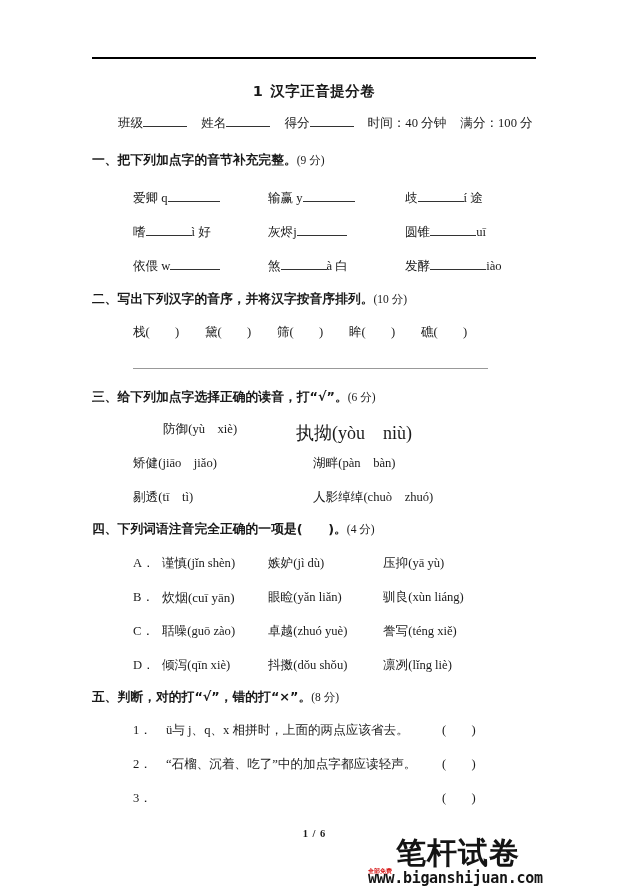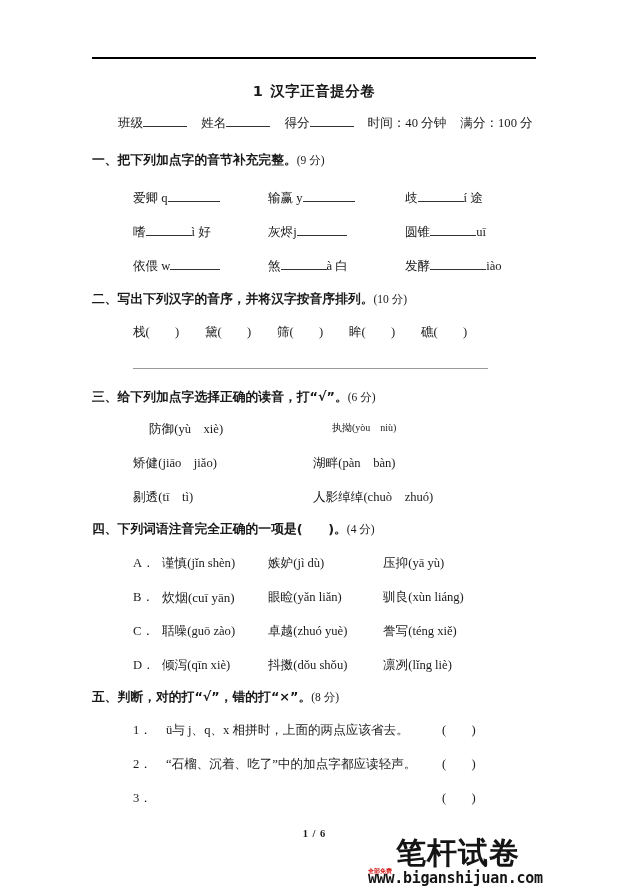--- a/index.html
+++ b/index.html
@@ -227,24 +227,24 @@
   <div class="cell" style="left:421px; top:324px; font-size:12.6px;">
     <span>礁</span><span>(　　)</span>
   </div>
 
   <div class="answer-rule"></div>
 
   <div class="sec-head" style="top:389px;text-align:center;">
     <span>三、给下列加点字选择正确的读音，打“√”。</span><span class="pts">(6 分)</span>
   </div>
 
-  <div class="cell" style="left:133px; top:421px; font-size:12.6px;padding-left:16px;">
+  <div class="cell" style="left:147px; top:421px; font-size:12.6px;padding-left:16px;">
     <span>防御</span><span class="py">(yù　xiè)</span>
   </div>
-  <div class="cell" style="left:332px; top:421px; font-size:10px;">
+  <div class="cell" style="left:296px; top:421px; font-size:18px;">
     <span>执拗</span><span class="py">(yòu　niù)</span>
   </div>
   <div class="cell" style="left:133px; top:455px; font-size:12.6px;">
     <span>矫健</span><span class="py">(jiāo　jiǎo)</span>
   </div>
   <div class="cell" style="left:313px; top:455px; font-size:12.6px;">
     <span>湖畔</span><span class="py">(pàn　bàn)</span>
   </div>
   <div class="cell" style="left:133px; top:489px; font-size:12.6px;">
     <span>剔透</span><span class="py">(tī　tì)</span>

